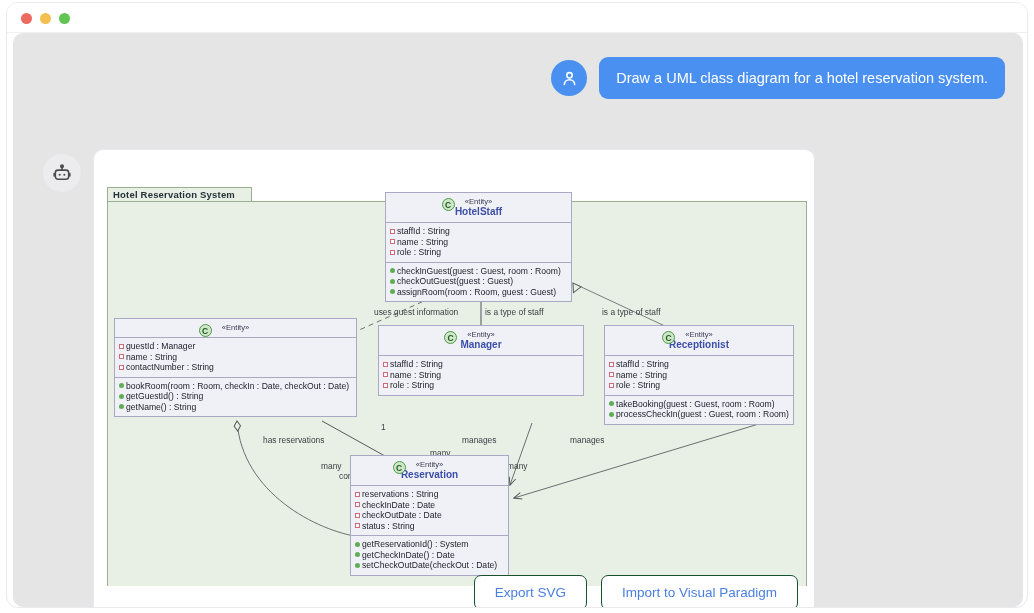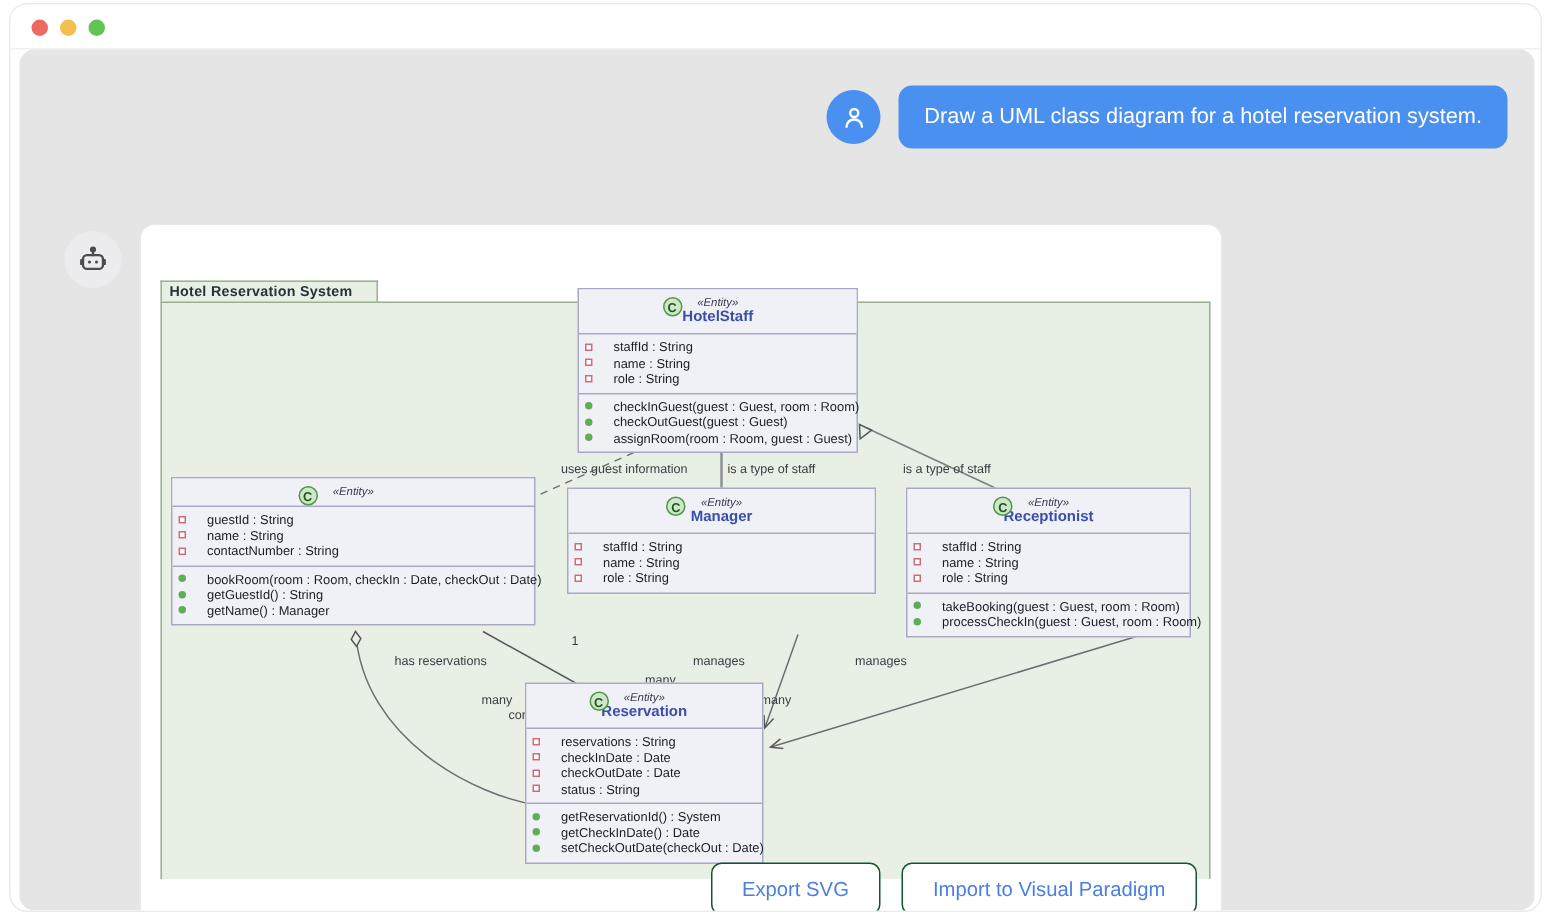--- a/index.html
+++ b/index.html
@@ -107,33 +107,33 @@
     font-size: 8.6px;
     color: #1d1d28;
   }
   .cls-head {
     padding: 4px 4px 5px;
     text-align: center;
     border-bottom: 1px solid #a9a9c6;
     background: #f0f0f7;
     position: relative;
   }
-  .stereo { font-size: 7.6px; font-style: italic; color: #3a3a52; line-height: 9px; }
+  .stereo { font-size: 7.6px; color: #3a3a52; line-height: 9px; }
   .cname { font-size: 10px; font-weight: 700; color: #3b4fa8; line-height: 11px; }
   .c-circle {
     position: absolute; left: 50%; top: 5px;
     margin-left: -37px;
     width: 13px; height: 13px; border-radius: 50%;
     background: #cfe6cb; border: 1px solid #4c9a44;
     color: #1d5a18; font-size: 8.5px; font-weight: 700;
     line-height: 12px; text-align: center;
   }
   .cls-sec { padding: 3px 4px 4px; border-bottom: 1px solid #a9a9c6; }
   .cls-sec:last-child { border-bottom: none; }
-  .row { display: flex; align-items: center; gap: 14px; line-height: 10.5px; white-space: nowrap; }
+  .row { display: flex; align-items: center; gap: 2px; line-height: 10.5px; white-space: nowrap; }
   .mk { flex: none; width: 5px; height: 5px; }
   .mk.attr { border: 1.2px solid #d06a7a; background: #fff; }
   .mk.op { border-radius: 50%; background: #5fae55; }
 
   svg.edges { position: absolute; left: 0; top: 0; width: 706px; height: 700px; overflow: visible; }
   .elabel {
     position: absolute;
     font-size: 8.4px; color: #3a3f44;
     white-space: nowrap;
   }
@@ -293,21 +293,21 @@
           </div>
 
           <div class="cls" style="left:12px; top:155px; width:243px;">
             <div class="cls-head">
               <div class="c-circle">C</div>
               <div class="stereo">«Entity»</div>
             </div>
             <div class="cls-sec">
               <div class="row">
                 <span class="mk attr"></span>
-                <span>guestId : String</span>
+                <span>guestId : Manager</span>
               </div>
               <div class="row">
                 <span class="mk attr"></span>
                 <span>name : String</span>
               </div>
               <div class="row">
                 <span class="mk attr"></span>
                 <span>contactNumber : String</span>
               </div>
             </div>
@@ -315,21 +315,21 @@
               <div class="row">
                 <span class="mk op"></span>
                 <span>bookRoom(room : Room, checkIn : Date, checkOut : Date)</span>
               </div>
               <div class="row">
                 <span class="mk op"></span>
                 <span>getGuestId() : String</span>
               </div>
               <div class="row">
                 <span class="mk op"></span>
-                <span>getName() : Manager</span>
+                <span>getName() : String</span>
               </div>
             </div>
           </div>
 
           <div class="cls" style="left:276px; top:162px; width:206px;">
             <div class="cls-head">
               <div class="c-circle">C</div>
               <div class="stereo">«Entity»</div>
               <div class="cname">Manager</div>
             </div>

